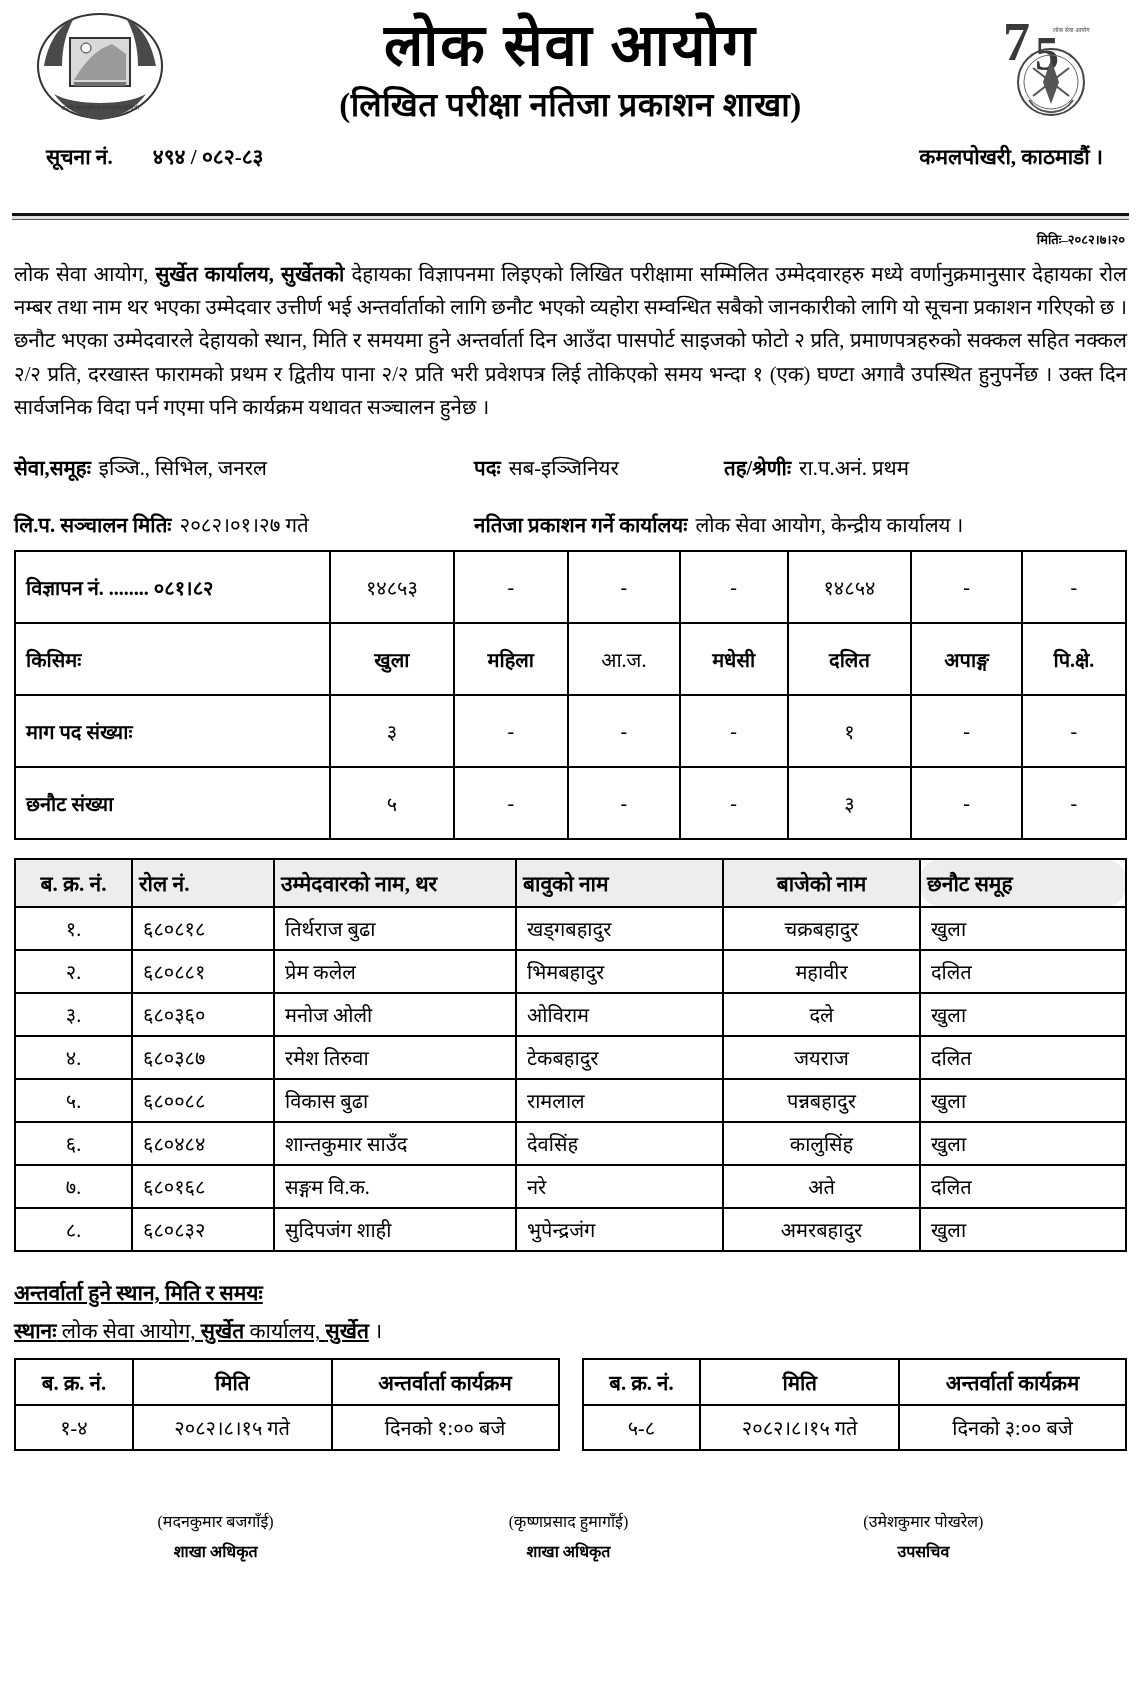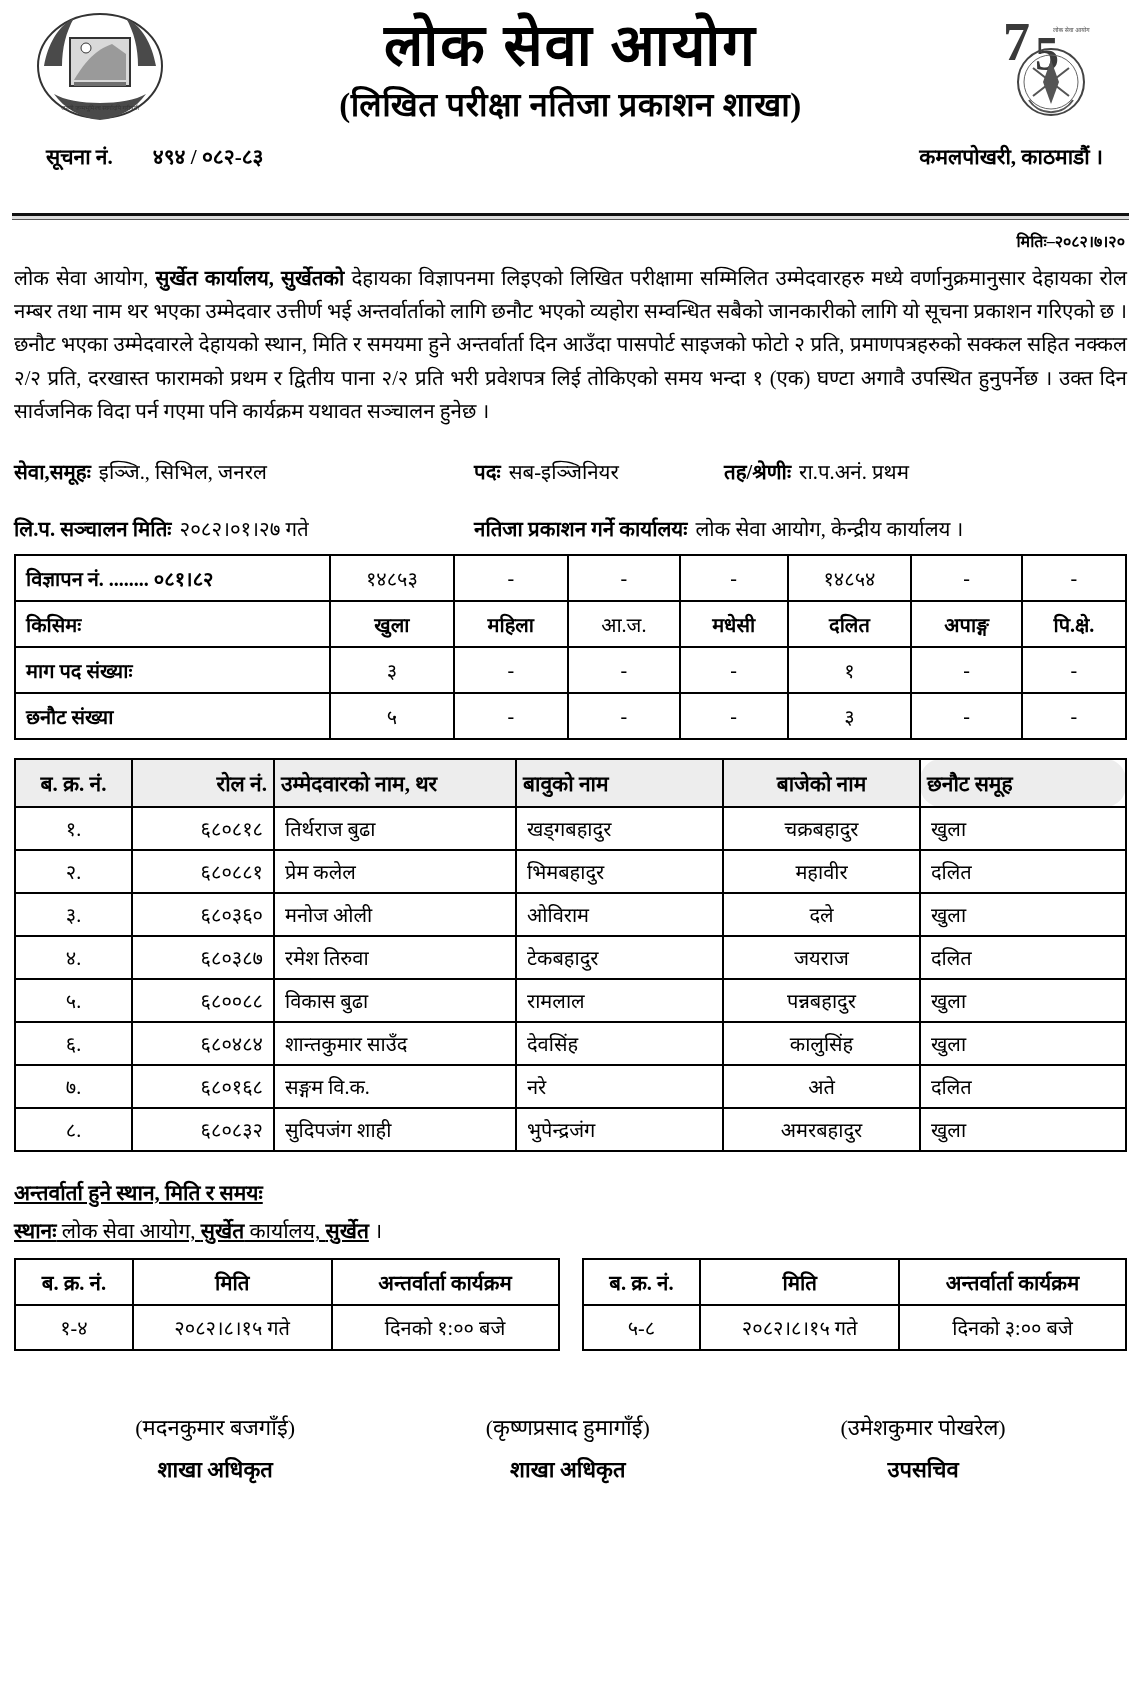--- a/index.html
+++ b/index.html
@@ -77,21 +77,21 @@
     margin: 8px 12px 0 12px;
     border: 0;
     border-top: 3px solid #111;
     border-bottom: 1px solid #555;
     height: 3px;
     background: #ddd;
   }
 
   .date-line {
     text-align: right;
-    font-size: 16px;
+    font-size: 13px;
     font-weight: bold;
     padding: 10px 16px 0 0;
   }
 
   
   .body-text {
     padding: 10px 14px 0 14px;
     font-size: 20.5px;
     line-height: 1.62;
     text-align: justify;
@@ -115,21 +115,21 @@
 
   
   table {
     border-collapse: collapse;
     width: calc(100% - 28px);
     margin: 12px 14px 0 14px;
     font-size: 20px;
   }
   table.adv-table td {
     border: 2px solid #000;
-    padding: 7px 8px;
+    padding: 20px 8px;
     text-align: center;
     height: 30px;
   }
   table.adv-table td.rowhead {
     text-align: left;
     font-weight: bold;
     width: 295px;
     padding-left: 10px;
   }
   table.adv-table td.plain { font-weight: normal; }
@@ -144,21 +144,21 @@
     padding: 9px 6px;
     font-size: 21px;
   }
   table.cand-table td {
     border: 2px solid #000;
     padding: 7px 10px;
     font-size: 20px;
     height: 26px;
   }
   .c-sn { width: 95px; text-align: center; }
-  .c-roll { width: 120px; text-align: right; }
+  .c-roll { width: 120px; text-align: left; }
   .c-name { width: 220px; text-align: left; }
   .c-father { width: 185px; text-align: left; }
   .c-gfather { width: 175px; text-align: center; }
   .c-group { text-align: left; border-radius: 21px; }
 
   
   .iv-heading {
     padding: 26px 14px 0 14px;
     font-size: 21px;
     font-weight: bold;
@@ -189,21 +189,21 @@
   }
   table.iv-table th { font-weight: bold; font-size: 20.5px; }
   table.iv-table td { font-weight: normal; }
 
   
   .signatures {
     display: flex;
     justify-content: space-around;
     margin-top: 56px;
     padding: 0 40px;
-    font-size: 22px;
+    font-size: 16px;
   }
   .sig {
     text-align: center;
     line-height: 1.9;
   }
   .sig .nm { font-weight: normal; }
   .sig .ti { font-weight: bold; }
 </style>
 </head>
 <body>

